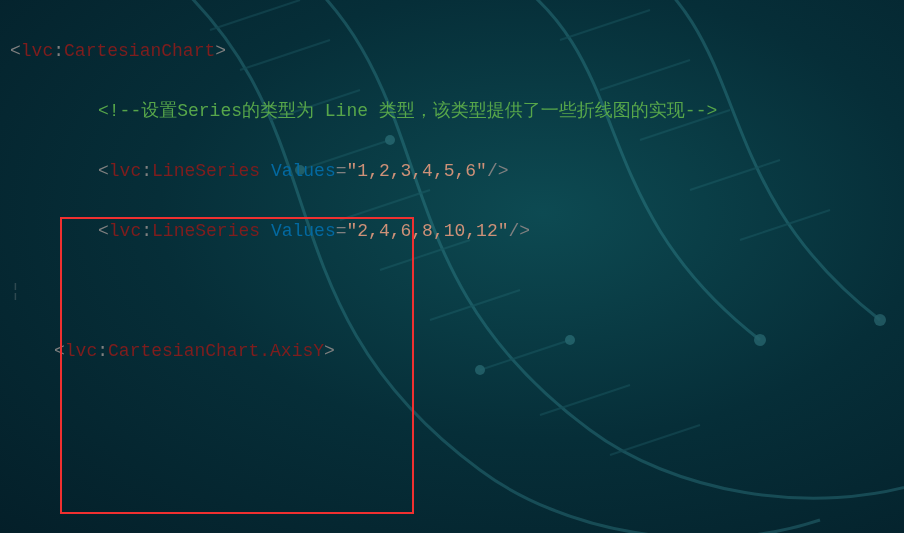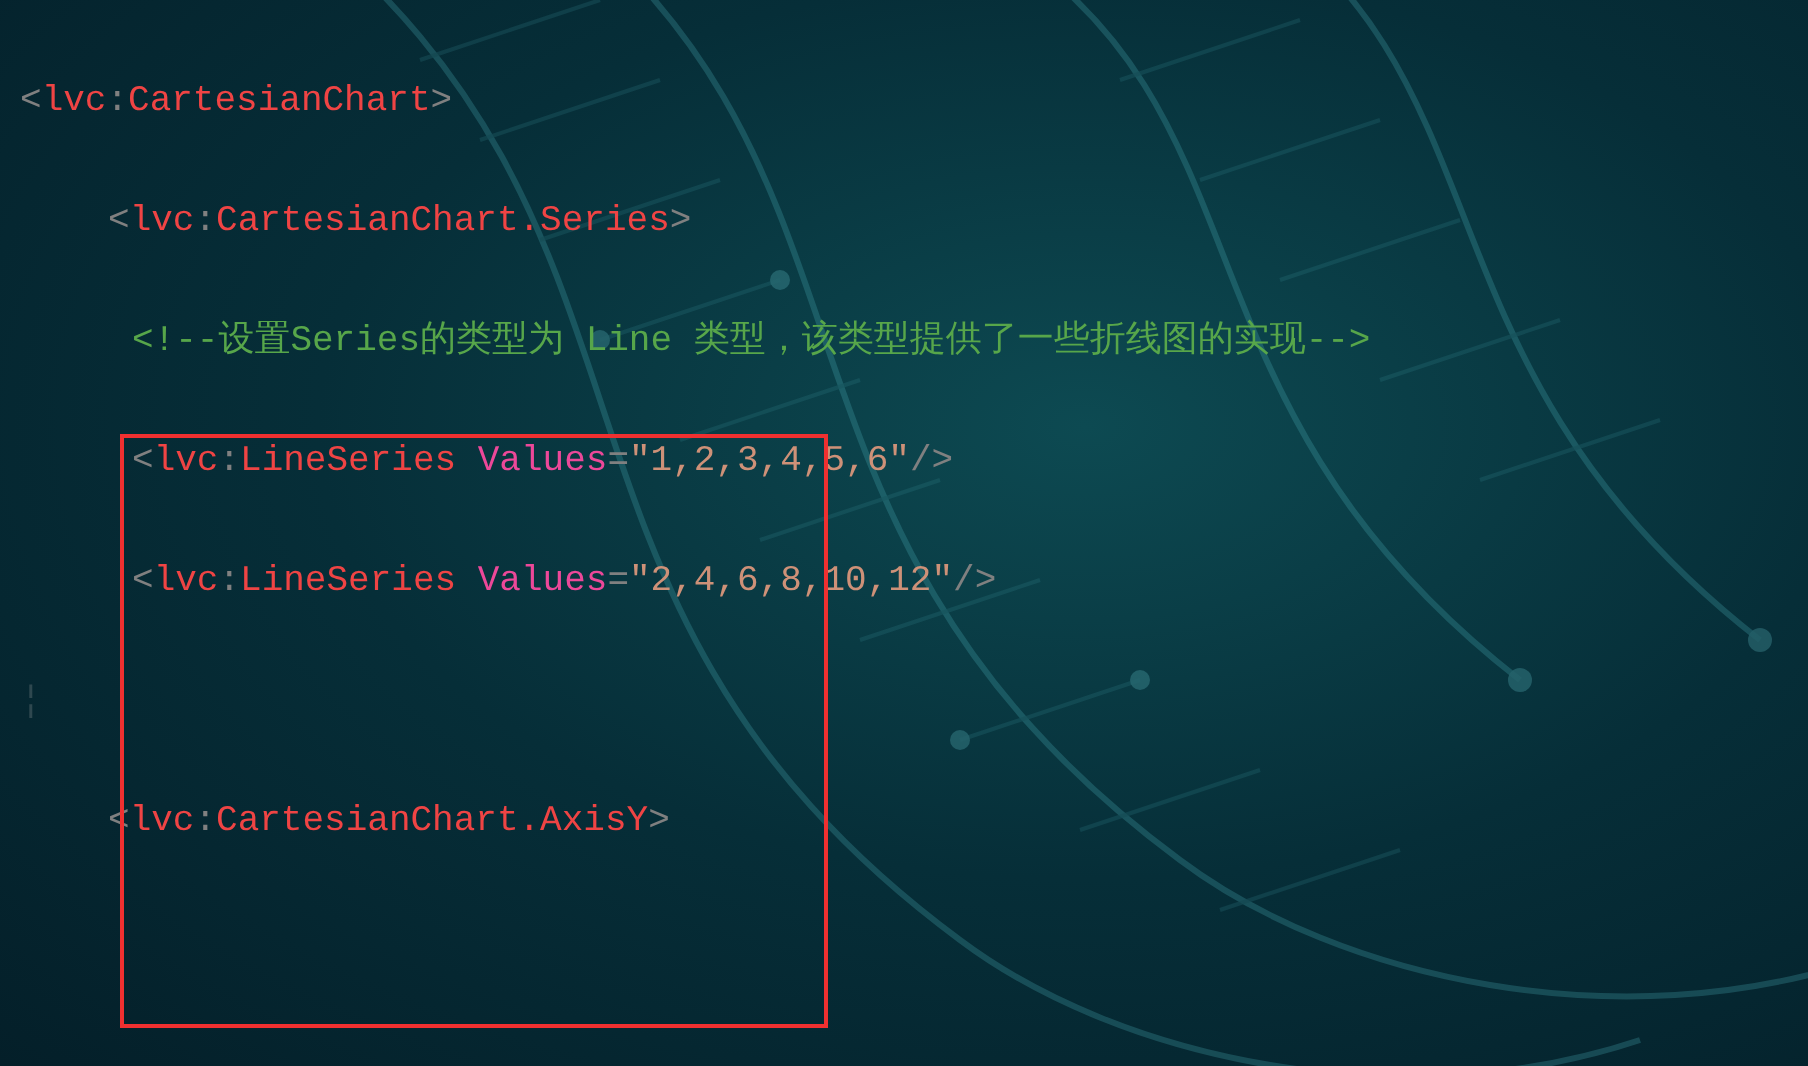--- a/index.html
+++ b/index.html
@@ -2,24 +2,24 @@
 <html><head>
 <meta charset="utf-8">
 <style>
   html,body{margin:0;padding:0;width:904px;height:533px;overflow:hidden;
     font-family:Consolas,"Courier New",monospace;font-size:18px;line-height:30px;
     background:radial-gradient(ellipse at 60% 40%,#0d4a52 0%,#062e38 50%,#041f29 100%);
     position:relative;color:#ccc}
   .bg-helix{position:absolute;inset:0;opacity:.28;pointer-events:none}
   .code{position:relative;padding:6px 0 0 0;white-space:pre}
   .line{display:block;padding-left:10px}
-  .i1{padding-left:54px}.i2{padding-left:66px}
+  .i1{padding-left:54px}.i2{padding-left:98px}
   .p{color:#808080}           
-  .tag{color:#ef4444}         
-  .attr{color:#ec4899}        
+  .tag{color:#7f1d1d}         
+  .attr{color:#0369a1}        
   .str{color:#ce9178}         
   .cmt{color:#57a64a}         
   .guide{color:rgba(170,170,170,.25)}
   .box{position:absolute;left:60px;top:217px;width:350px;height:293px;
     border:2px solid #f03030;pointer-events:none}
 </style>
 </head>
 <body>
 
 <svg class="bg-helix" viewBox="0 0 904 533" preserveAspectRatio="none">
@@ -53,21 +53,20 @@
       <circle cx="390" cy="140" r="5"></circle>
     <circle cx="480" cy="370" r="5"></circle>
       <circle cx="570" cy="340" r="5"></circle>
     <circle cx="760" cy="340" r="6"></circle>
       <circle cx="880" cy="320" r="6"></circle>
   </g>
 </svg>
 
 <div class="code">
 <span class="line"><span class="p">&lt;</span><span class="tag">lvc</span><span class="p">:</span><span class="tag">CartesianChart</span><span class="p">&gt;</span></span>
-<span class="line i1"><span class="p">&lt;</span><span class="tag">lvc</span><span class="p">:</span><span class="tag">CartesianChart.Series</span><span class="p">&gt;</span></span>
 <span class="line i2"><span class="cmt">&lt;!--设置Series的类型为 Line 类型，该类型提供了一些折线图的实现--&gt;</span></span>
 <span class="line i2"><span class="p">&lt;</span><span class="tag">lvc</span><span class="p">:</span><span class="tag">LineSeries</span> <span class="attr">Values</span><span class="p">=</span><span class="str">"1,2,3,4,5,6"</span><span class="p">/&gt;</span></span>
 <span class="line i2"><span class="p">&lt;</span><span class="tag">lvc</span><span class="p">:</span><span class="tag">LineSeries</span> <span class="attr">Values</span><span class="p">=</span><span class="str">"2,4,6,8,10,12"</span><span class="p">/&gt;</span></span>
 <span class="line"><span class="guide">¦</span></span>
 <span class="line i1"><span class="p">&lt;</span><span class="tag">lvc</span><span class="p">:</span><span class="tag">CartesianChart.AxisY</span><span class="p">&gt;</span></span>
 
 
 
 
 

